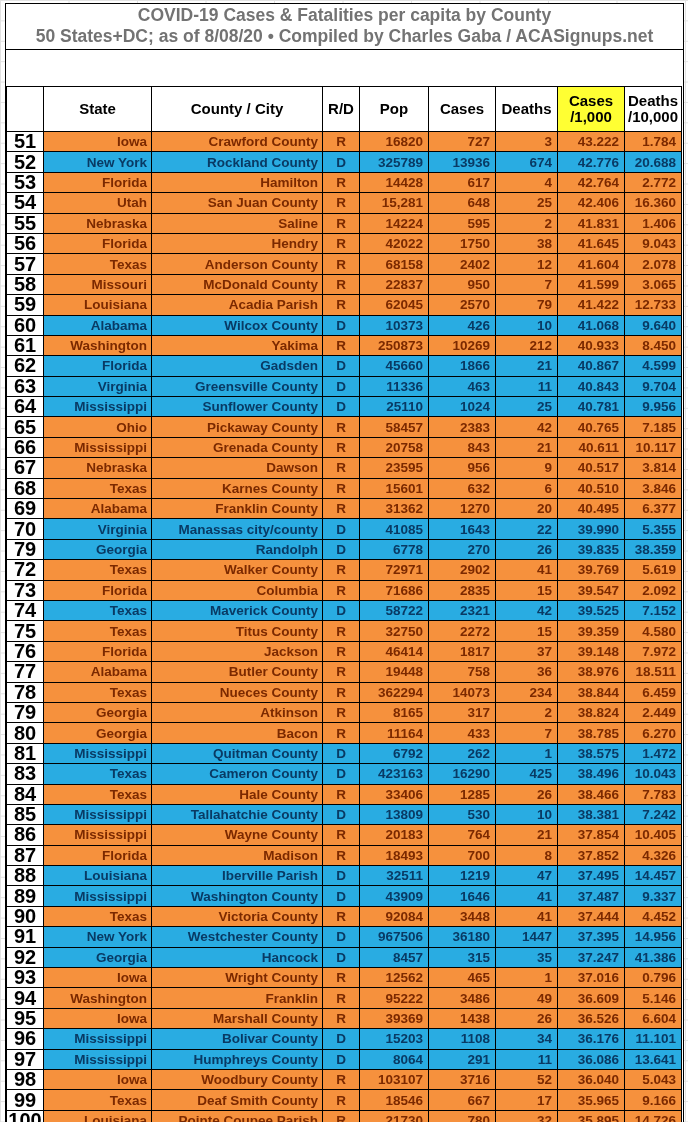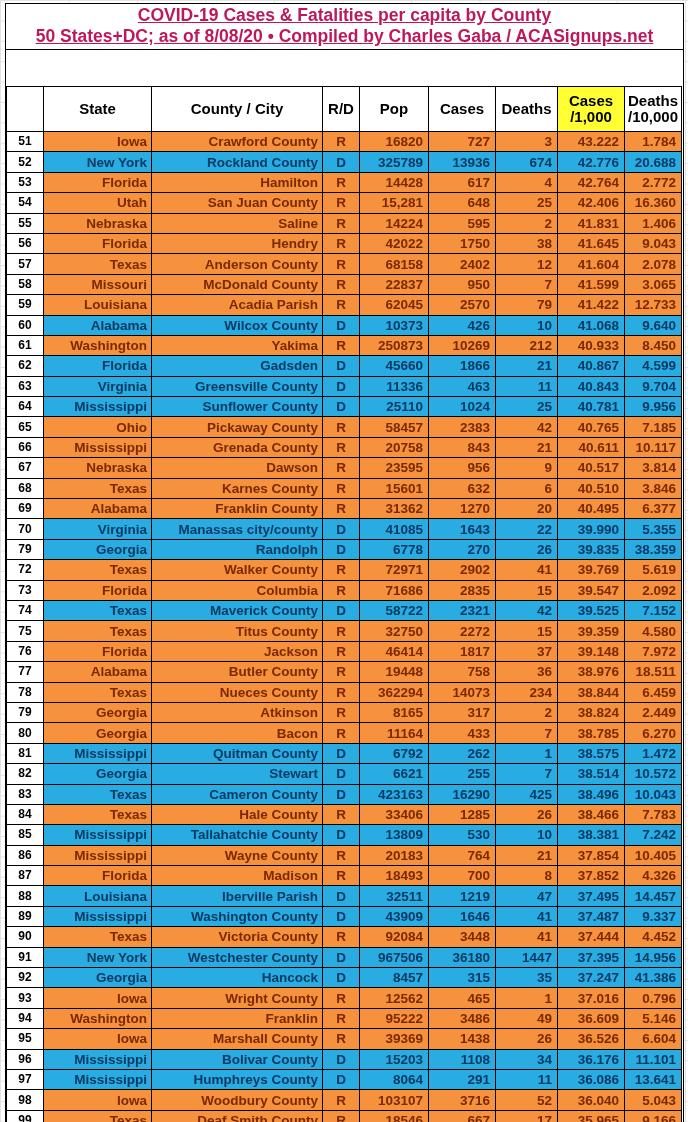--- a/index.html
+++ b/index.html
@@ -18,42 +18,42 @@
     background-size:68.5px 20.4px;
   }
   .sheet{
     position:absolute;left:5px;top:3px;z-index:1;
     background:#fff;border:1px solid #000;
   }
   .titlebox{
     width:677px;text-align:center;background:#fff;
     border-bottom:1px solid #000;padding:1px 0 2px 0;
   }
-  .title-line{font-size:17.5px;font-weight:700;line-height:21px;color:#be185d;text-decoration:underline;}
+  .title-line{font-size:17.5px;font-weight:700;line-height:21px;color:#737373;}
   table{
     border-collapse:collapse;table-layout:fixed;width:586px;
     font-weight:700;
     margin-top:36px;
   }
   th,td{border:1px solid #000;box-sizing:border-box;overflow:hidden;}
   thead th{
     font-size:15px;line-height:16px;white-space:pre-line;
     text-align:center;vertical-align:middle;height:45px;
     background:#fff;color:#000;padding:0 1px;
   }
   thead th.hl{background:var(--hl-bg,#FFFF33);}
   tbody td{
     height:20.4px;font-size:13.5px;line-height:19px;
     white-space:nowrap;padding:0 4px;vertical-align:middle;
   }
   tr.R td{background:var(--r-bg,#F6913D);color:var(--r-tx,#7B2900);}
   tr.D td{background:var(--d-bg,#29ACE2);color:var(--d-tx,#093A64);}
   tbody td.c-rank{
     text-align:center;background:#fff !important;color:#000 !important;
-    font-size:12px;padding:0;
+    font-size:20px;padding:0;
   }
   .c-rank{width:37px}
   .c-state{width:108px}
   .c-county{width:171px}
   .c-party{width:37px}
   .c-pop{width:69px}
   .c-cases{width:67px}
   .c-deaths{width:62px}
   .c-cases_per_1000{width:67px}
   .c-deaths_per_10000{width:57px}
@@ -425,31 +425,20 @@
           <td class="c-state">Mississippi</td>
           <td class="c-county">Quitman County</td>
           <td class="c-party">D</td>
           <td class="c-pop">6792</td>
           <td class="c-cases">262</td>
           <td class="c-deaths">1</td>
           <td class="c-cases_per_1000">38.575</td>
           <td class="c-deaths_per_10000">1.472</td>
         </tr>
         <tr class="D">
-          <td class="c-rank">82</td>
-          <td class="c-state">Georgia</td>
-          <td class="c-county">Stewart</td>
-          <td class="c-party">D</td>
-          <td class="c-pop">6621</td>
-          <td class="c-cases">255</td>
-          <td class="c-deaths">7</td>
-          <td class="c-cases_per_1000">38.514</td>
-          <td class="c-deaths_per_10000">10.572</td>
-        </tr>
-        <tr class="D">
           <td class="c-rank">83</td>
           <td class="c-state">Texas</td>
           <td class="c-county">Cameron County</td>
           <td class="c-party">D</td>
           <td class="c-pop">423163</td>
           <td class="c-cases">16290</td>
           <td class="c-deaths">425</td>
           <td class="c-cases_per_1000">38.496</td>
           <td class="c-deaths_per_10000">10.043</td>
         </tr>

